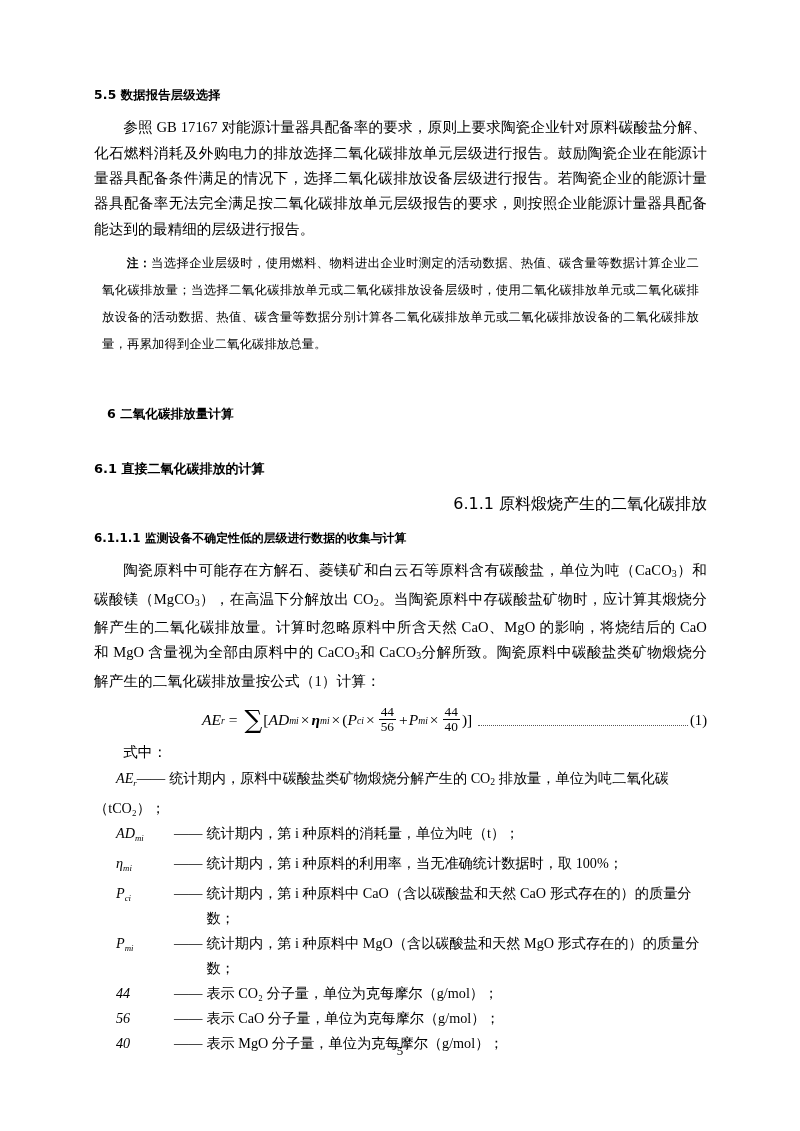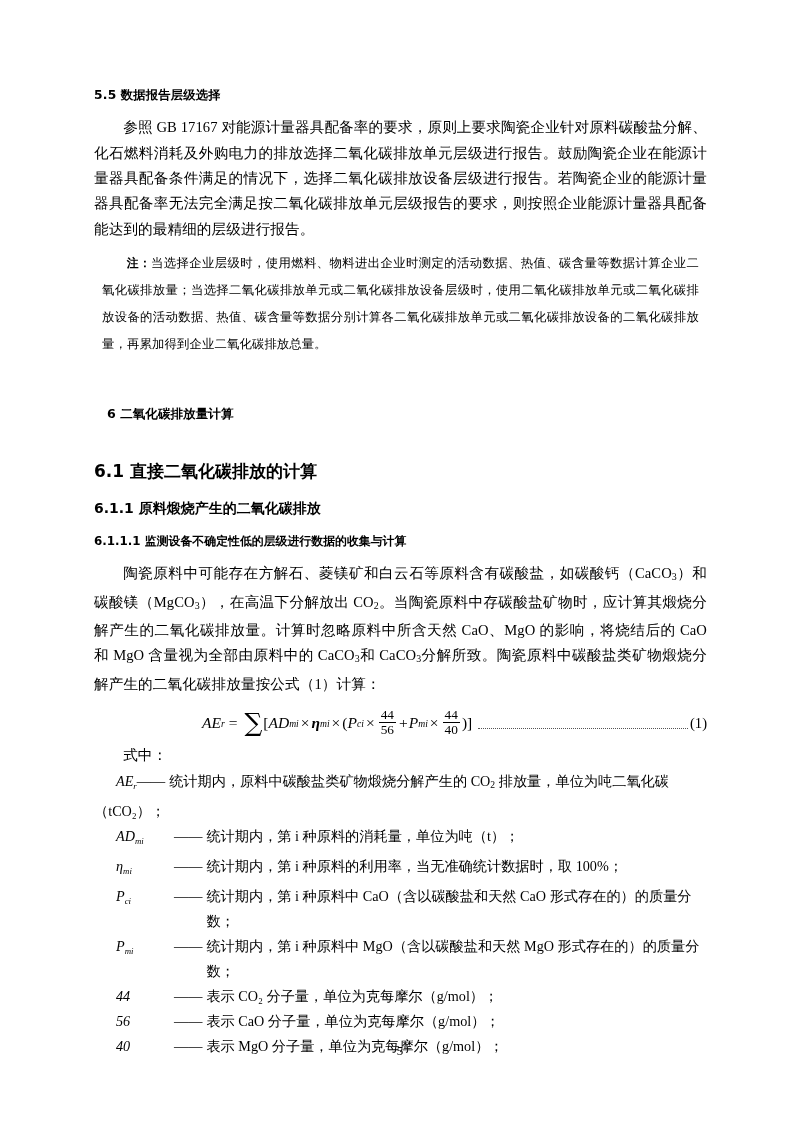--- a/index.html
+++ b/index.html
@@ -37,31 +37,32 @@
   }
   .h-major {
     font-family: "DejaVu Sans", "Liberation Sans", sans-serif;
     font-size: 12.6px;
     font-weight: bold;
     margin: 13px;
     line-height: 1.5;
   }
   .h-sub {
     font-family: "DejaVu Sans", "Liberation Sans", sans-serif;
-    font-size: 17px;
+    font-size: 13px;
     font-weight: bold;
     margin: 0;
     line-height: 1.5;
   }
   .h-subsub {
     font-family: "DejaVu Sans", "Liberation Sans", sans-serif;
-    font-size: 14px;
-    font-weight: bold;
-    margin: 0;
-    line-height: 1.5;
+    font-size: 16px;
+    font-weight: normal;
+    margin: 0;
+    line-height: 1.5;
+    text-align: right;
   }
   .h-subsubsub {
     font-family: "DejaVu Sans", "Liberation Sans", sans-serif;
     font-size: 11.9px;
     font-weight: bold;
     margin: 0;
     line-height: 1.5;
   }
 
   
@@ -222,21 +223,21 @@
     <div class="gap-14"></div>
 
     <div class="h-subsub">6.1.1 原料煅烧产生的二氧化碳排放</div>
 
     <div class="gap-14"></div>
 
     <div class="h-subsubsub">6.1.1.1  监测设备不确定性低的层级进行数据的收集与计算</div>
 
     <div class="gap-10"></div>
 
-    <p class="para"><span>陶瓷原料中可能存在方解石、菱镁矿和白云石等原料含有碳酸盐，如碳酸钙（CaCO</span><sub>3</sub><span>）和碳酸镁（MgCO</span><sub>3</sub><span>），在高温下分解放出 CO</span><sub>2</sub><span>。当陶瓷原料中存碳酸盐矿物时，应计算其煅烧分解产生的二氧化碳排放量。计算时忽略原料中所含天然 CaO、MgO 的影响，将烧结后的 CaO 和 MgO 含量视为全部由原料中的 CaCO</span><sub>3</sub><span>和 CaCO</span><sub>3</sub><span>分解所致。陶瓷原料中碳酸盐类矿物煅烧分解产生的二氧化碳排放量按公式（1）计算：</span></p>
+    <p class="para"><span>陶瓷原料中可能存在方解石、菱镁矿和白云石等原料含有碳酸盐，单位为吨（CaCO</span><sub>3</sub><span>）和碳酸镁（MgCO</span><sub>3</sub><span>），在高温下分解放出 CO</span><sub>2</sub><span>。当陶瓷原料中存碳酸盐矿物时，应计算其煅烧分解产生的二氧化碳排放量。计算时忽略原料中所含天然 CaO、MgO 的影响，将烧结后的 CaO 和 MgO 含量视为全部由原料中的 CaCO</span><sub>3</sub><span>和 CaCO</span><sub>3</sub><span>分解所致。陶瓷原料中碳酸盐类矿物煅烧分解产生的二氧化碳排放量按公式（1）计算：</span></p>
 
     <div class="formula-row">
       <span class="formula">
         <span>AE</span>
           <span class="fsub">r</span>
         <span class="roman" style="margin:0 4px;">=</span>
         <span class="sum">∑</span>
         <span class="roman">[</span>
         <span>AD</span>
           <span class="fsub">mi</span>

